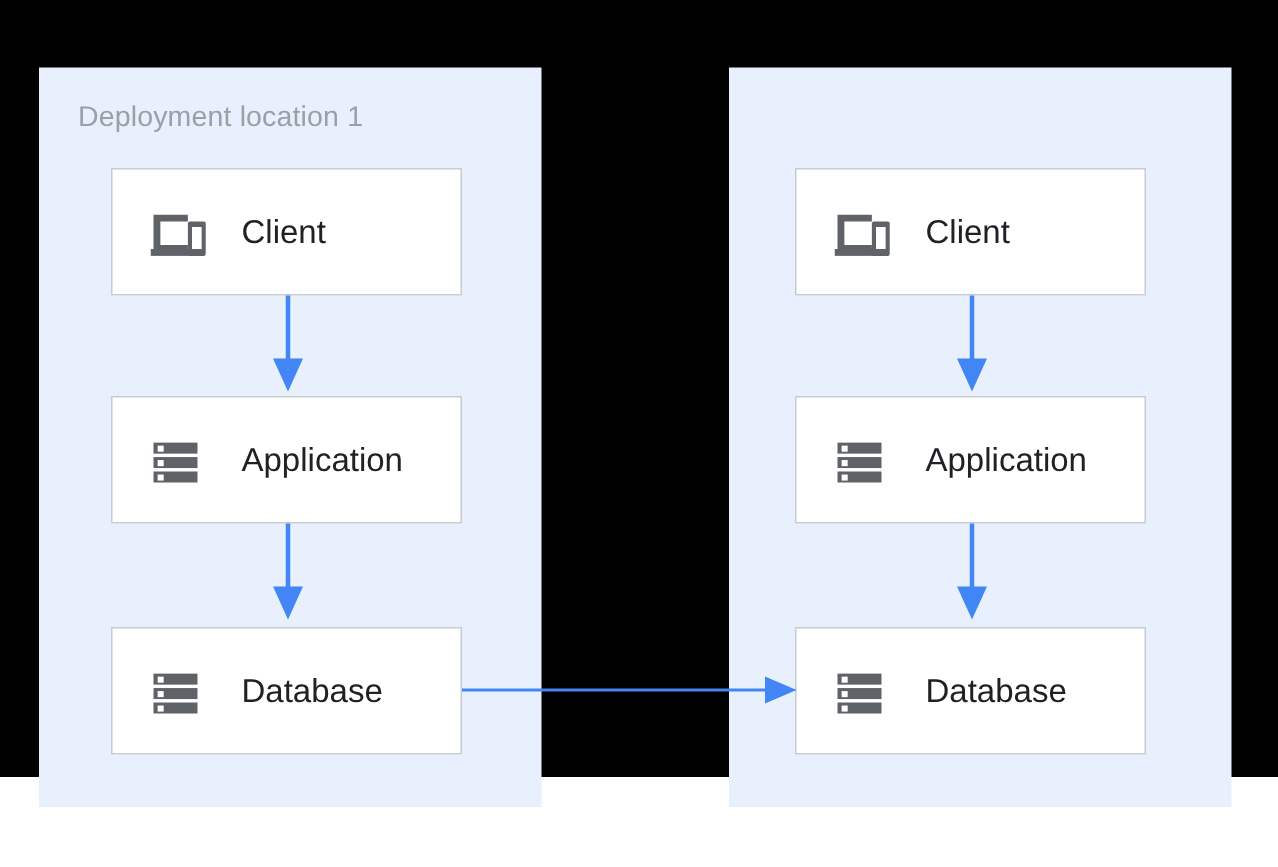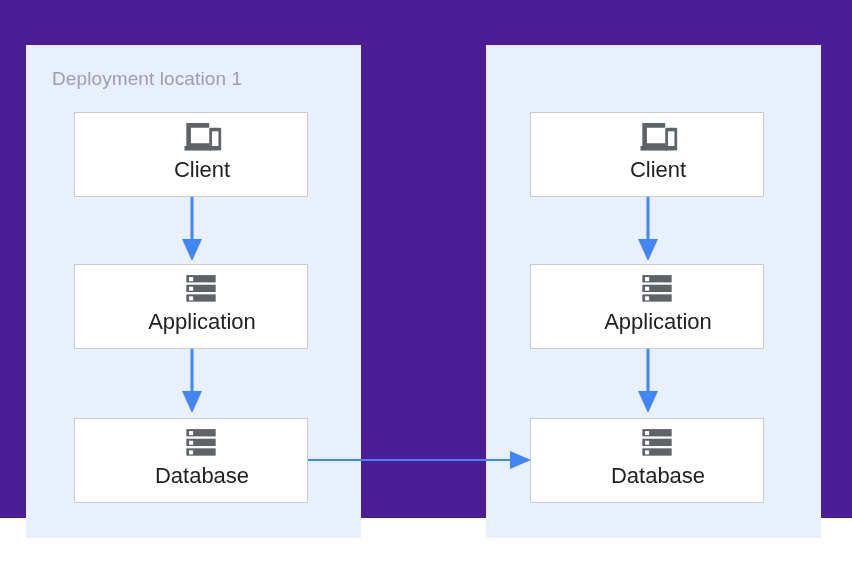--- a/index.html
+++ b/index.html
@@ -12,41 +12,41 @@
     height: 578px;
     position: relative;
     overflow: hidden;
     font-family: "Liberation Sans", sans-serif;
   }
   #canvas {
     position: absolute;
     left: 0; top: 0;
     width: 852px;
     height: 518px;
-    background: #4c1d95;
+    background: #000000;
   }
   .zone {
     position: absolute;
     background: #e8f0fe;
   }
   .zone-label {
     position: absolute;
     font-size: 19px;
     color: #9aa0a6;
     font-family: "Liberation Sans", sans-serif;
     white-space: nowrap;
     letter-spacing: 0.1px;
   }
   .node {
     position: absolute;
     background: #ffffff;
     border: 1px solid #c8cbcf;
     box-sizing: border-box;
     display: flex;
-    flex-direction: column;
+    flex-direction: row;
     align-items: center;
     justify-content: flex-start;
   }
   .node-icon {
     width: 44px;
     height: 44px;
     margin-left: 20px;
     flex: 0 0 auto;
     display: block;
   }

